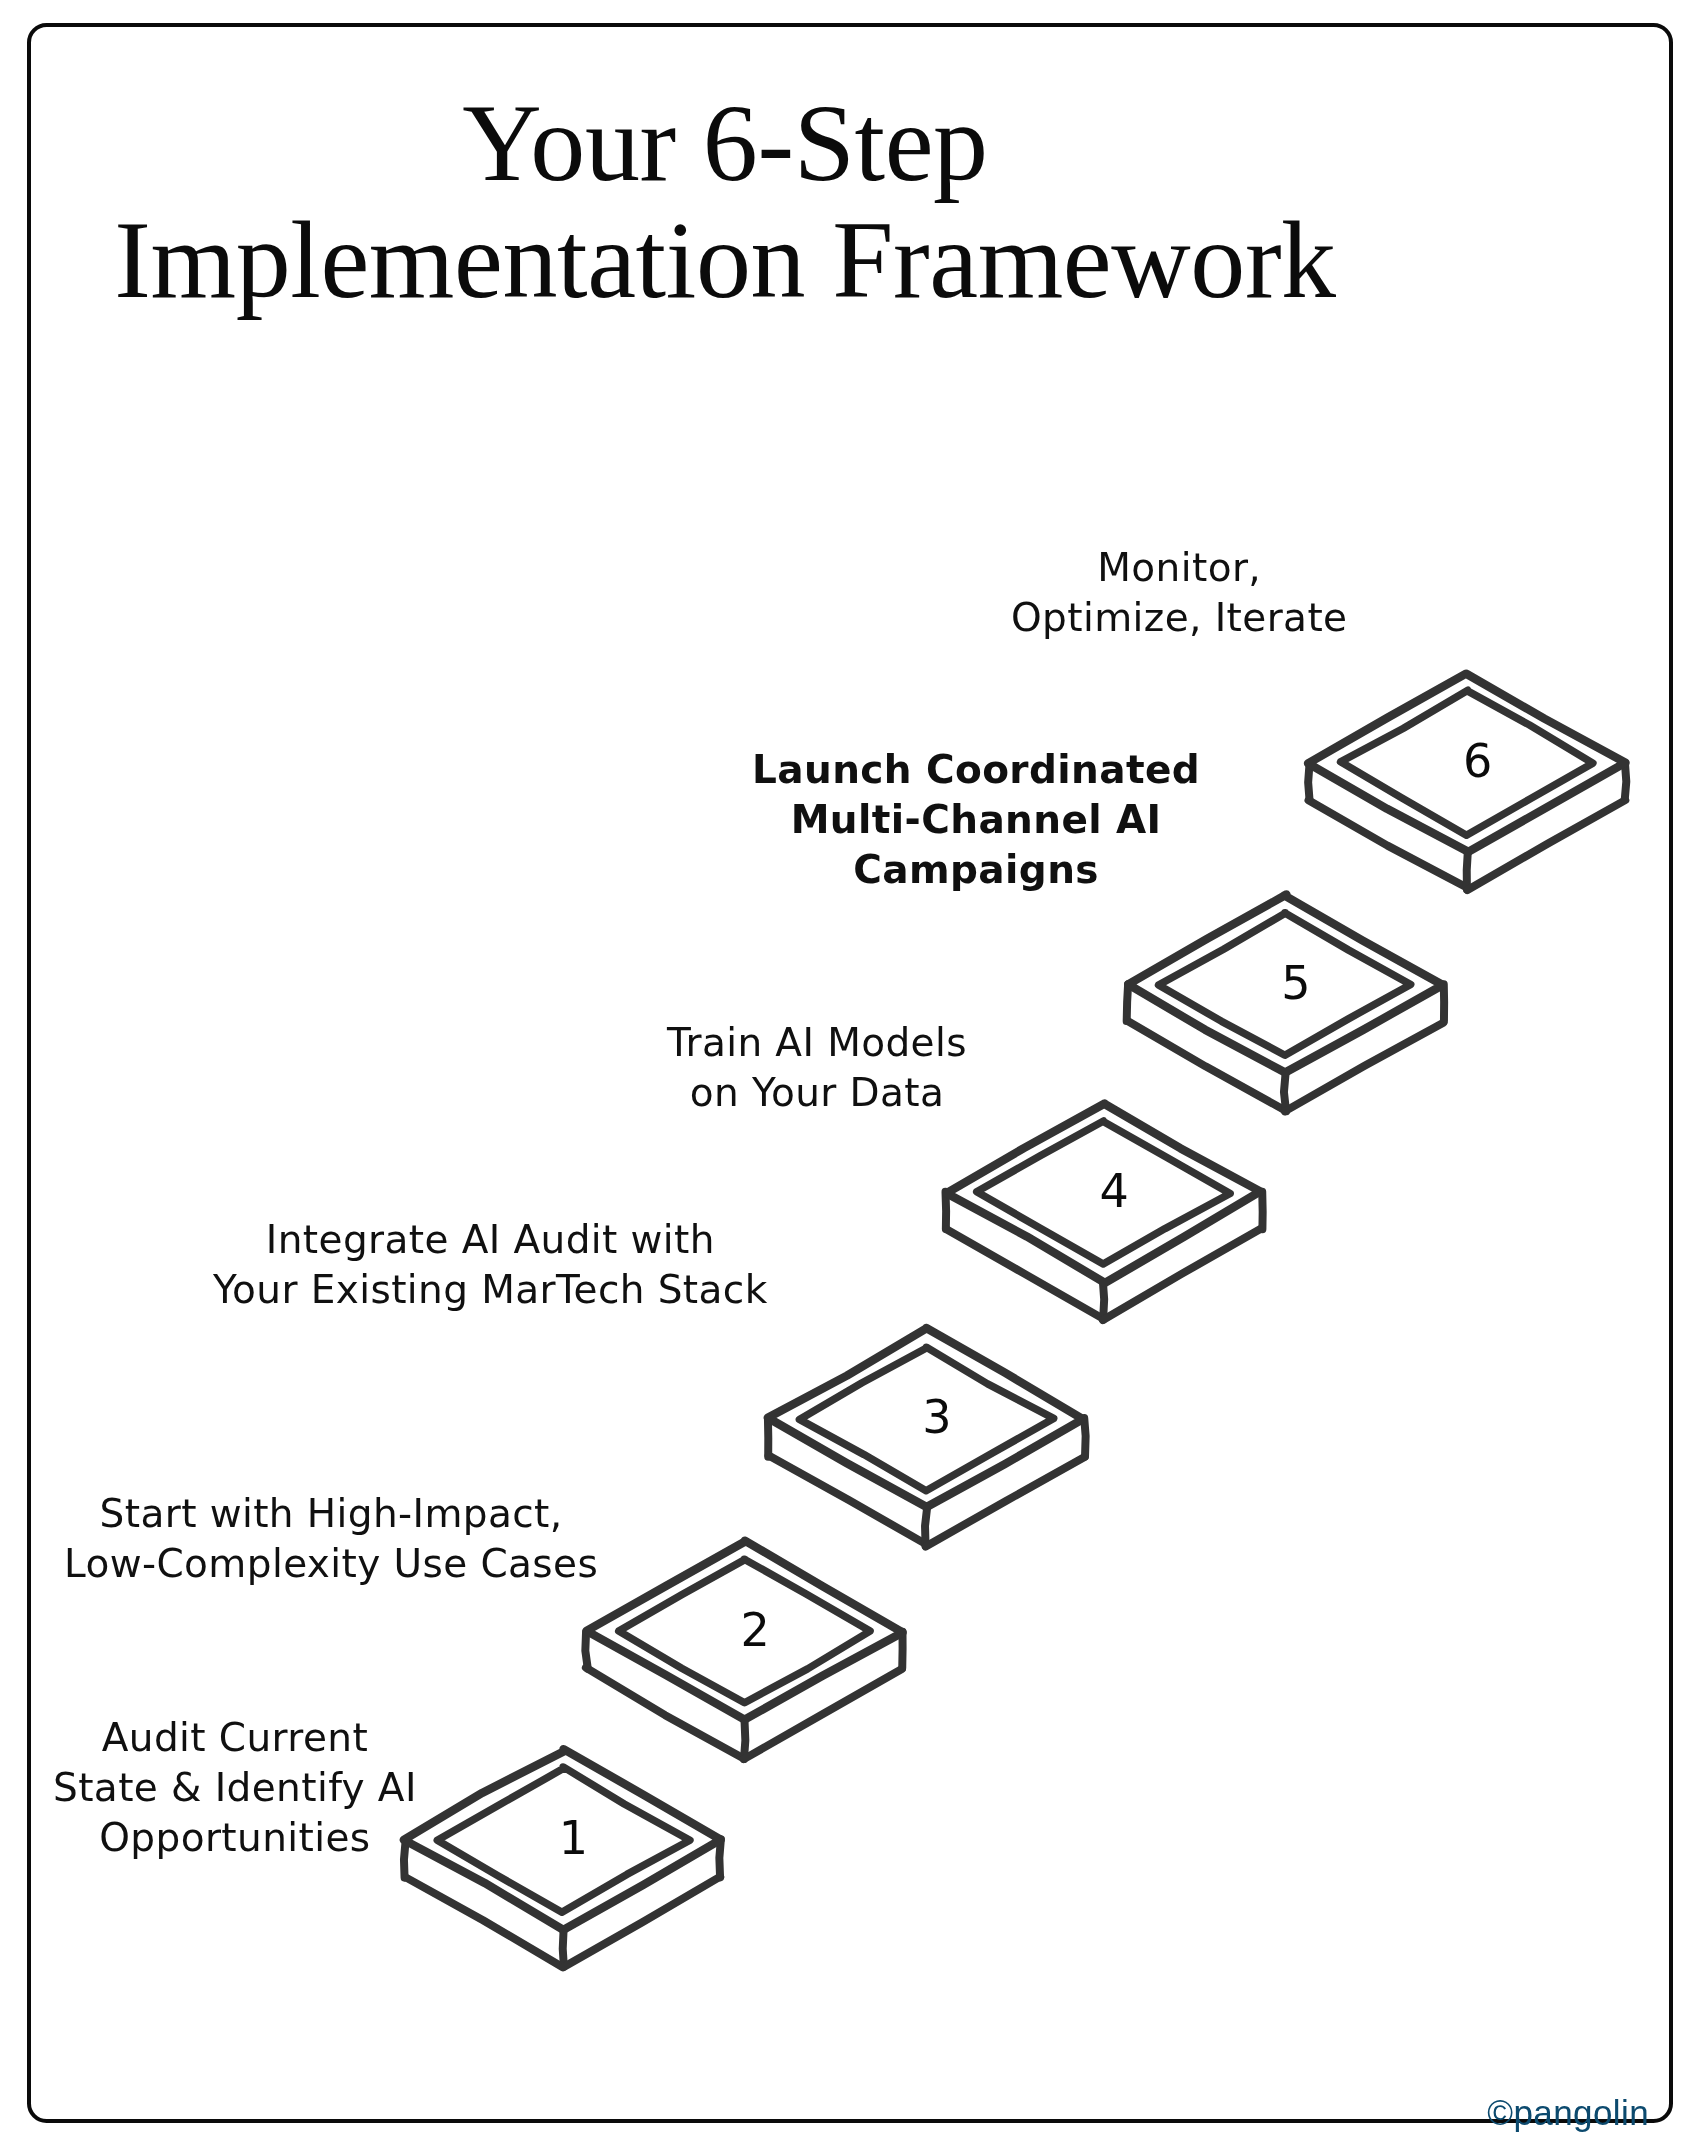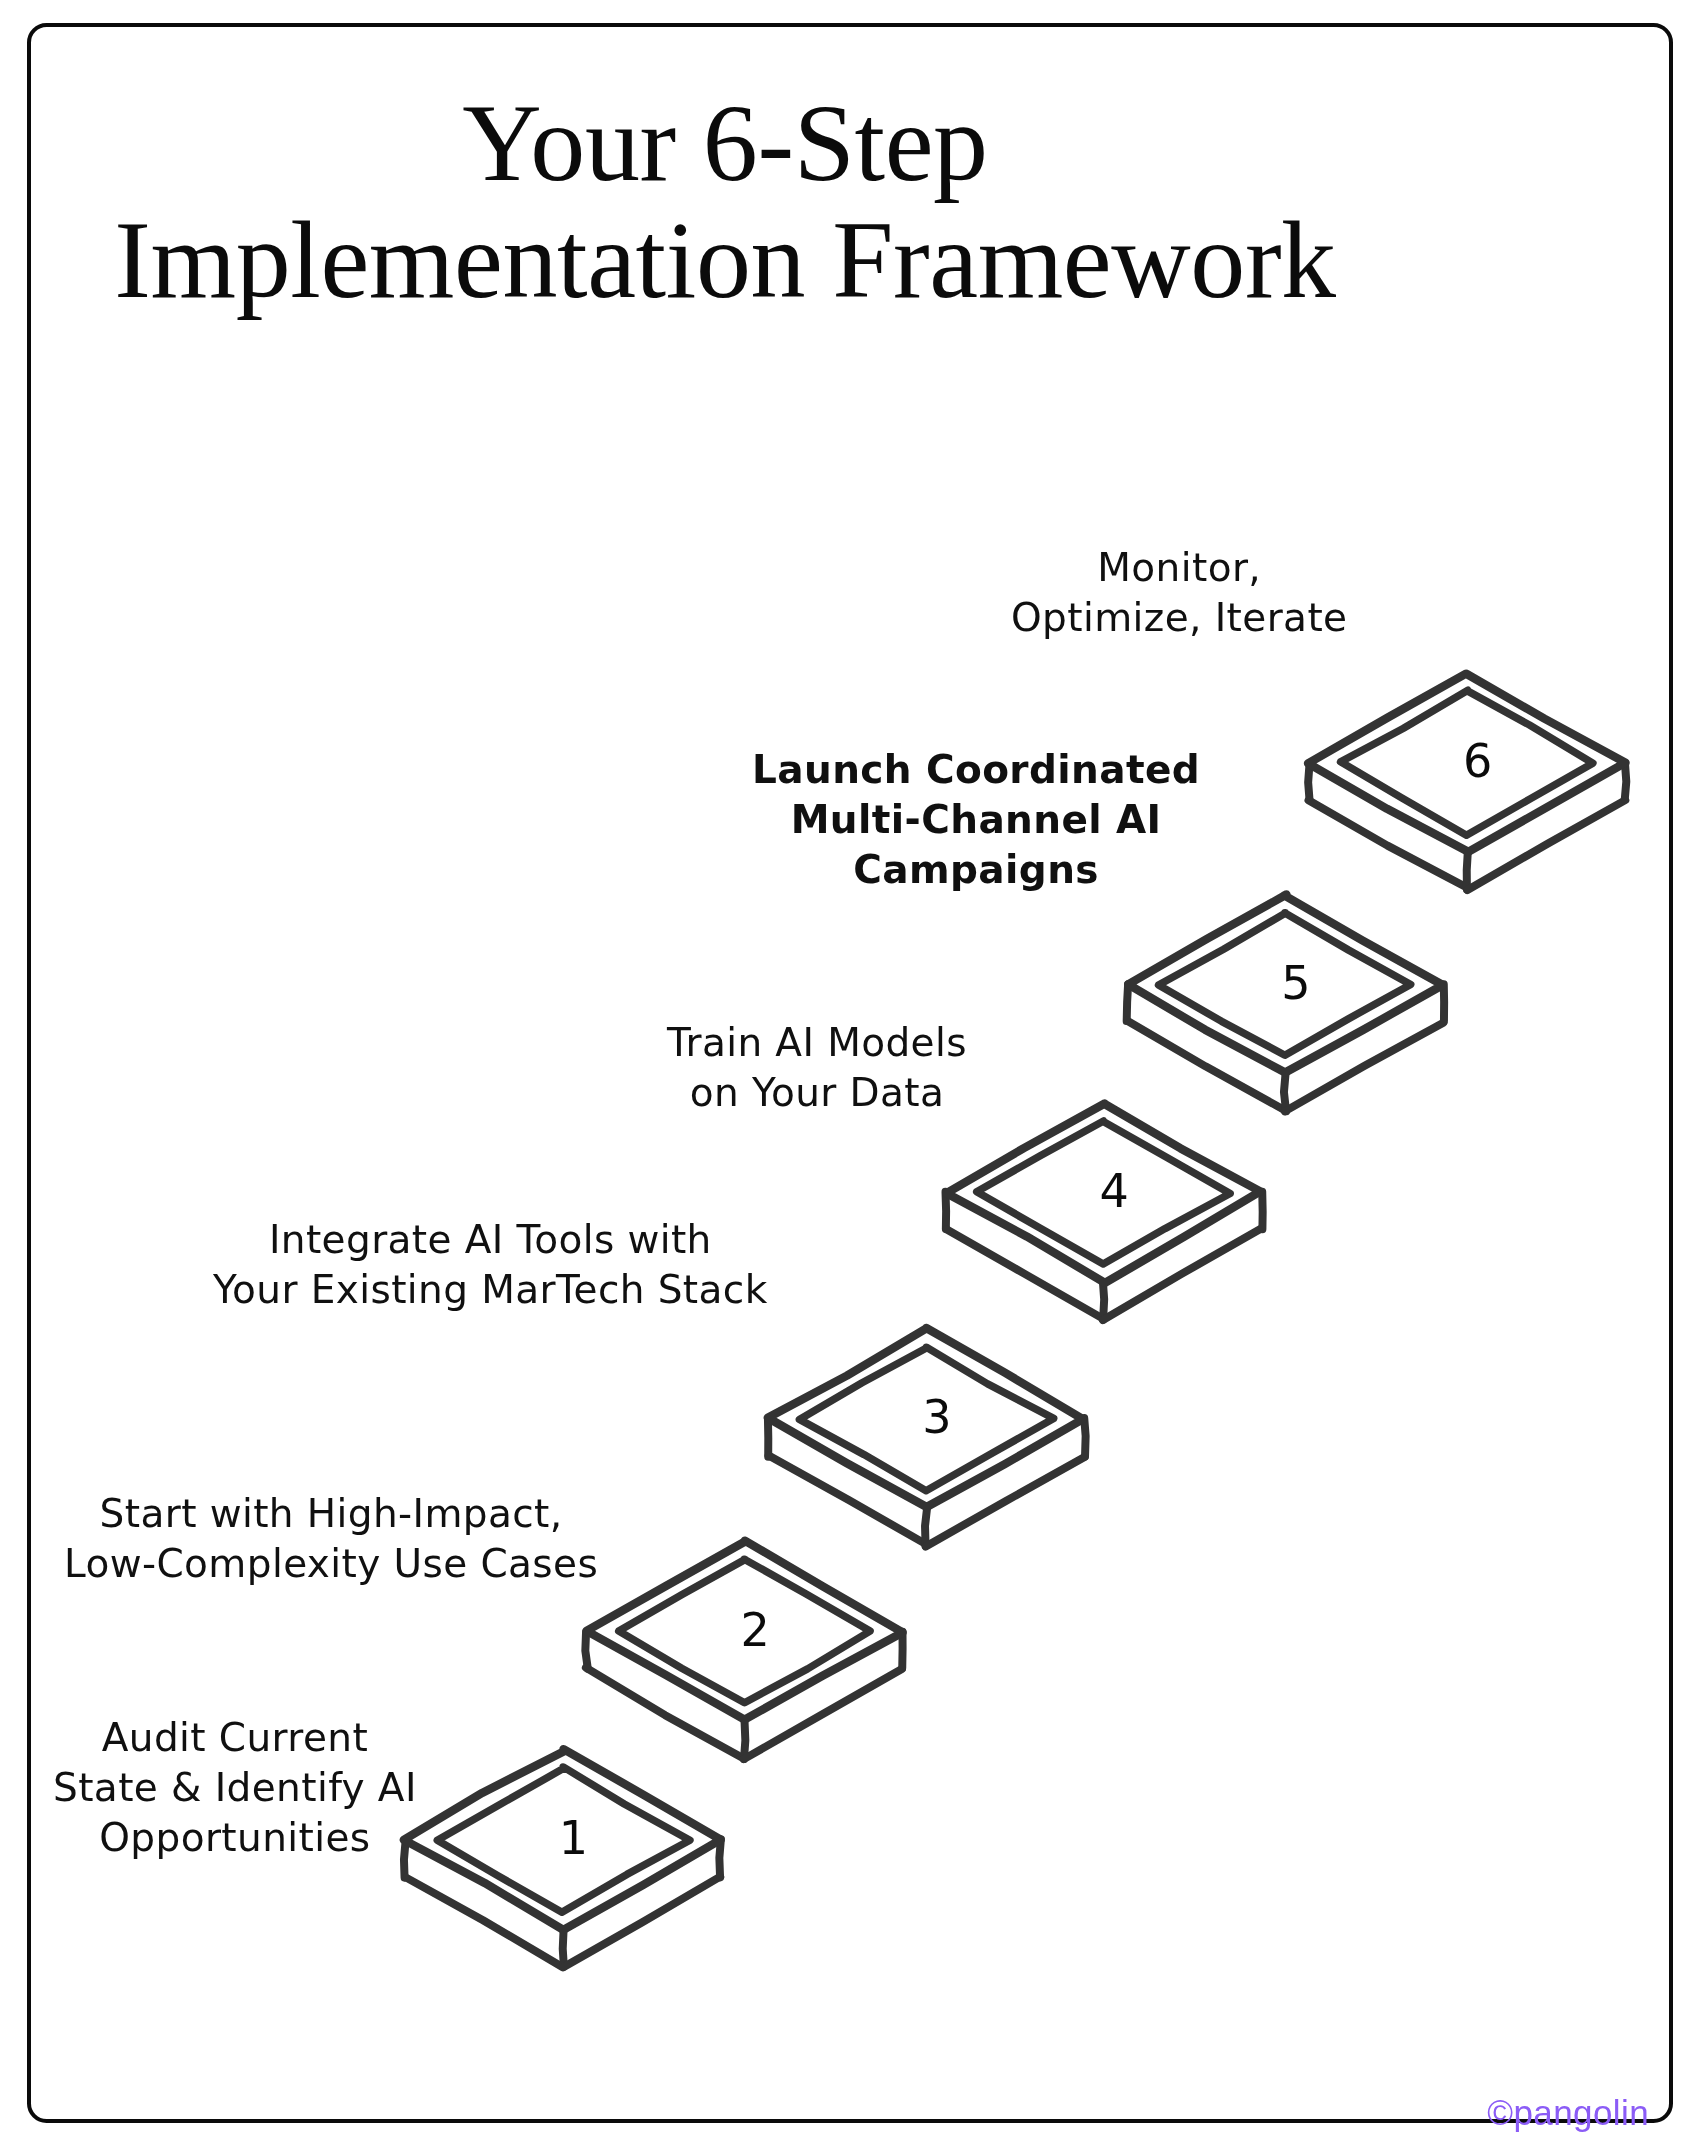--- a/index.html
+++ b/index.html
@@ -81,21 +81,21 @@
     dominant-baseline: middle;
   }
 
   
   #watermark {
     position: absolute;
     right: 53px;
     bottom: 19.5px;
     font-family: "Liberation Sans", sans-serif;
     font-size: 35px;
-    color: #8b5cf6;
+    color: #0c4a6e;
     letter-spacing: 0.4px;
   }
 </style>
 </head>
 <body>
 
 <div id="page">
 
   <div id="frame"></div>
 
@@ -176,21 +176,21 @@
   </svg>
 
   <div id="labels-layer">
       <div class="step-label" style="left: 1011px; top: 543px;">Monitor,
 Optimize, Iterate</div>
       <div class="step-label" style="left: 752px; top: 745px; font-weight: bold;">Launch Coordinated
 Multi-Channel AI
 Campaigns</div>
       <div class="step-label" style="left: 637px; top: 1018px; margin-left: 30px;">Train AI Models
 on Your Data</div>
-      <div class="step-label" style="left: 213px; top: 1215px;">Integrate AI Tools with
+      <div class="step-label" style="left: 213px; top: 1215px;">Integrate AI Audit with
 Your Existing MarTech Stack</div>
       <div class="step-label" style="left: 64px; top: 1489px;">Start with High-Impact,
 Low-Complexity Use Cases</div>
       <div class="step-label" style="left: 53px; top: 1713px;">Audit Current
 State &amp; Identify AI
 Opportunities</div>
     </div>
 
   <div id="watermark">©pangolin</div>
 </div>

